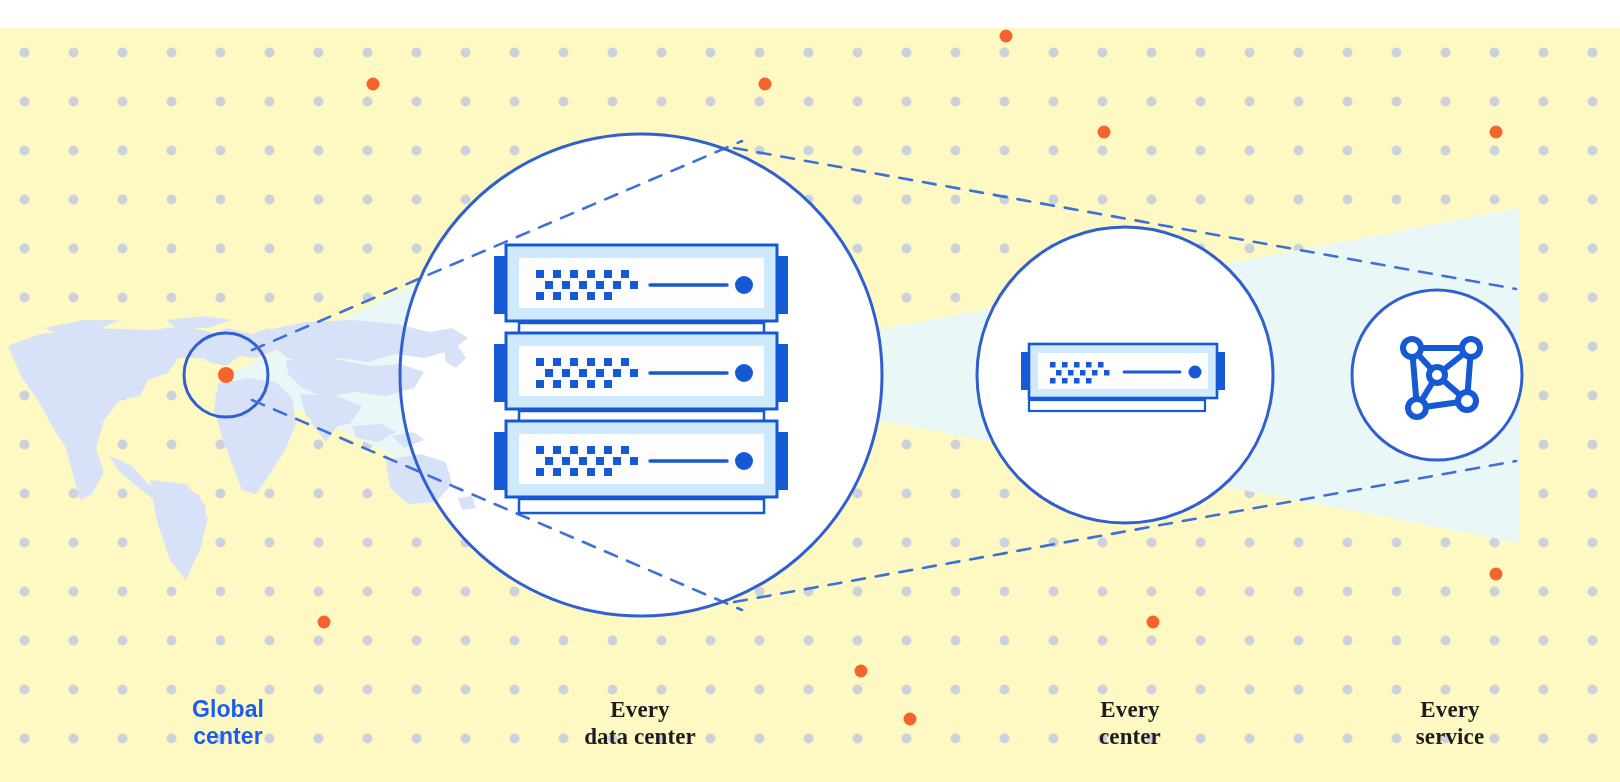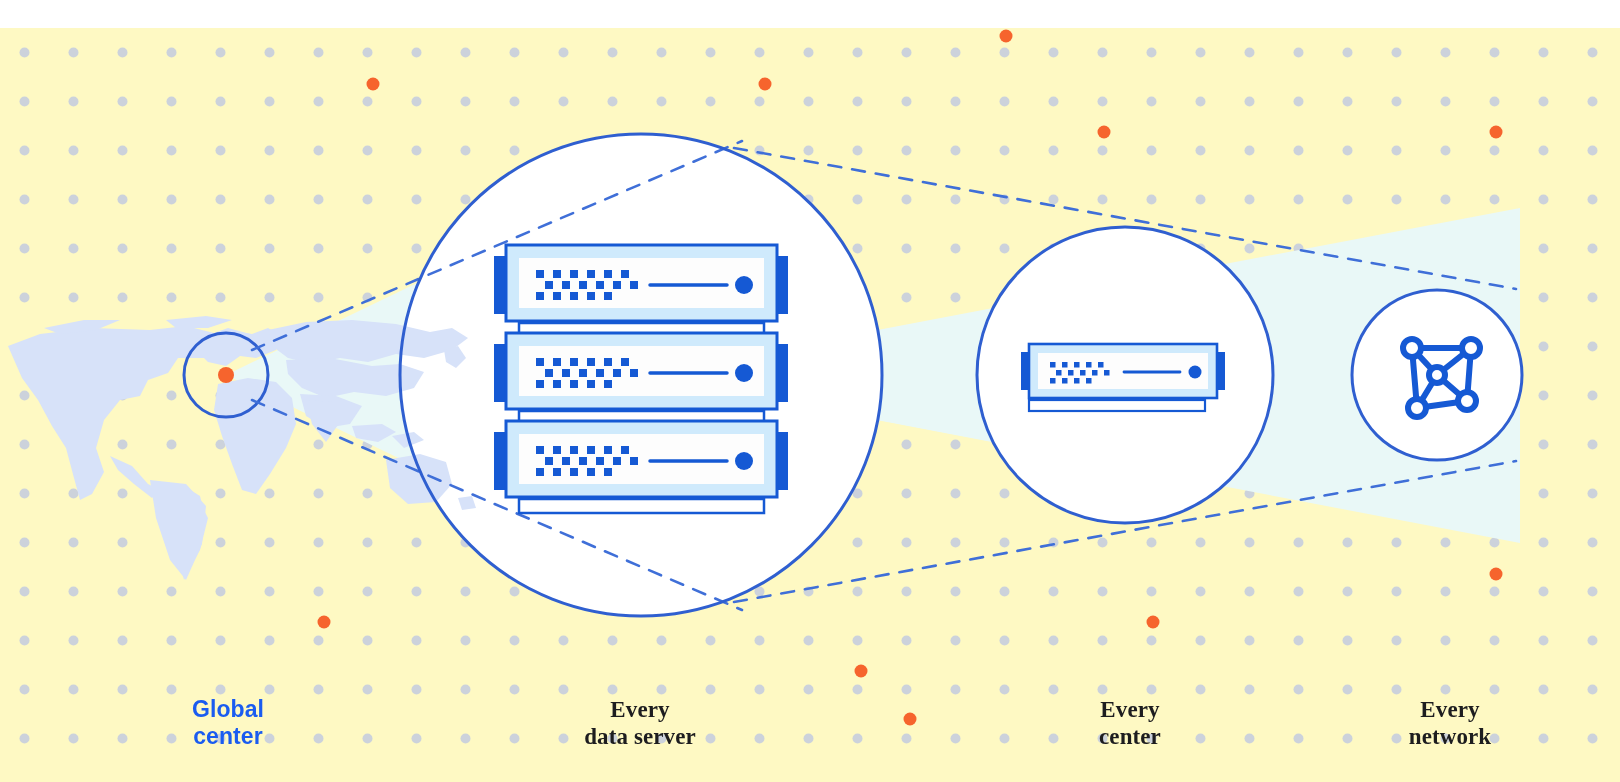--- a/index.html
+++ b/index.html
@@ -281,19 +281,19 @@
       <circle cx="1471" cy="320" r="9"></circle>
       <circle cx="1437" cy="347" r="8"></circle>
       <circle cx="1417" cy="380" r="9"></circle>
       <circle cx="1467" cy="373" r="9"></circle>
     </g>
 
   </svg>
 
   <div class="lbl blue" id="label-global"><span>Global</span><br><span>center</span></div>
 
-  <div class="lbl dark" id="label-dc"><span>Every</span><br><span>data server</span></div>
+  <div class="lbl dark" id="label-dc"><span>Every</span><br><span>data center</span></div>
 
   <div class="lbl dark" id="label-server"><span>Every</span><br><span>center</span></div>
 
-  <div class="lbl dark" id="label-service"><span>Every</span><br><span>network</span></div>
+  <div class="lbl dark" id="label-service"><span>Every</span><br><span>service</span></div>
 
 </div>
 
 </body></html>

